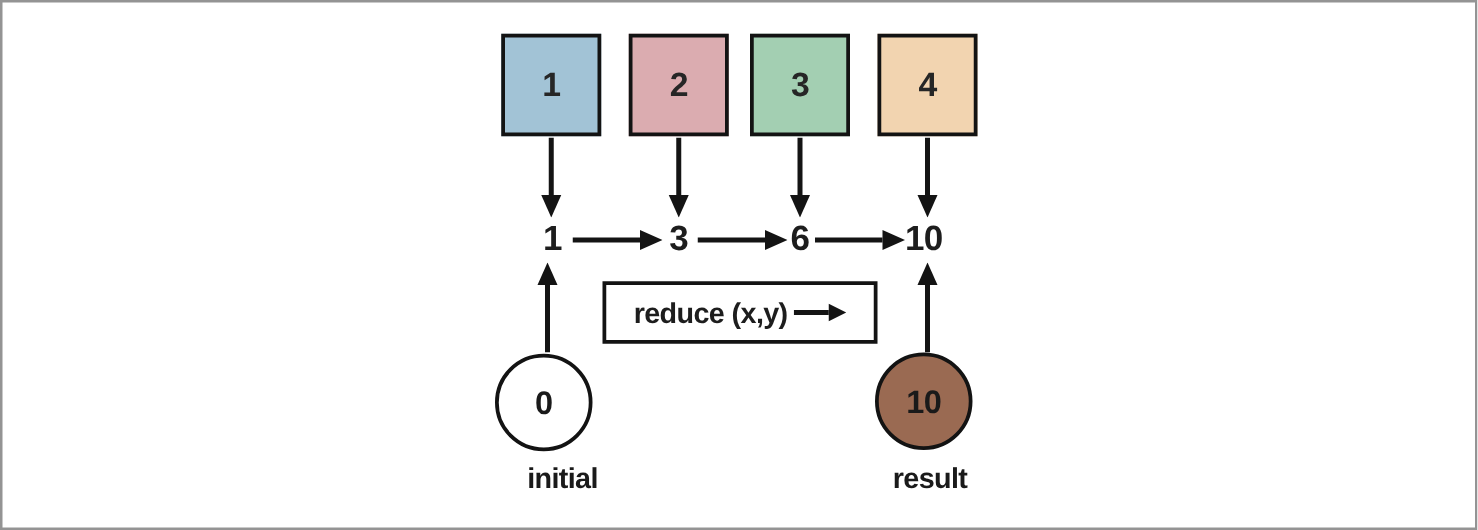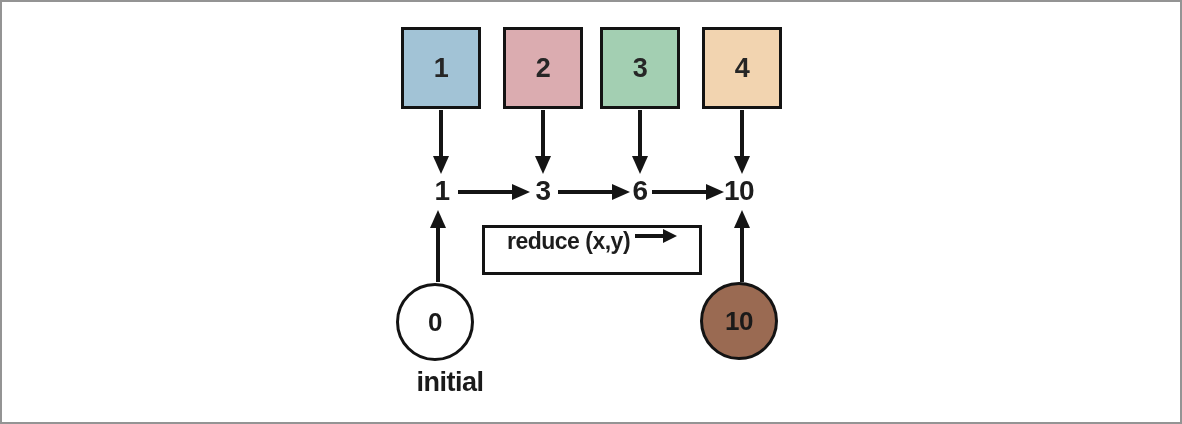--- a/index.html
+++ b/index.html
@@ -40,39 +40,39 @@
   .arrow svg { display: block; }
   .ink-line { stroke: #141414; stroke-width: 4; }
   .ink-fill { fill: #141414; }
 
   
   .op-box {
     left: 480px; top: 223px; width: 220px; height: 50px;
     box-sizing: border-box;
     border: 3px solid #131313;
     background: #ffffff;
-    display: flex; justify-content: center;
+    display: flex; align-items: center; justify-content: center;
     gap: 5px;
     font-size: 23px; font-weight: 700; letter-spacing: -0.5px;
   }
 
   
   .circle {
     width: 78px; height: 78px;
     box-sizing: border-box;
     border: 3px solid #131313;
     border-radius: 50%;
     display: flex; align-items: center; justify-content: center;
     font-size: 26px; font-weight: 700; letter-spacing: -0.5px;
     color: #1a1a1a;
   }
   .caption {
     width: 110px; top: 364px;
     text-align: center;
-    font-size: 27px; font-weight: 700; letter-spacing: -0.5px;
+    font-size: 23px; font-weight: 700; letter-spacing: -0.5px;
     color: #1a1a1a;
     line-height: 32px;
   }
 </style>
 </head>
 <body>
 
 <div class="frame">
 
   <div class="abs sq" style="left: 399px; background: rgb(162, 195, 214);">
@@ -161,14 +161,15 @@
   </div>
 
   <div class="abs circle" style="left: 394px; top: 281px; background: rgb(255, 255, 255);">
     <span>0</span>
   </div>
   <div class="abs caption" style="left:393px">initial</div>
 
   <div class="abs circle" style="left: 698px; top: 280px; background: rgb(154, 106, 82);">
     <span>10</span>
   </div>
+  <div class="abs caption" style="left:687px">result</div>
 
 </div>
 
 </body></html>

